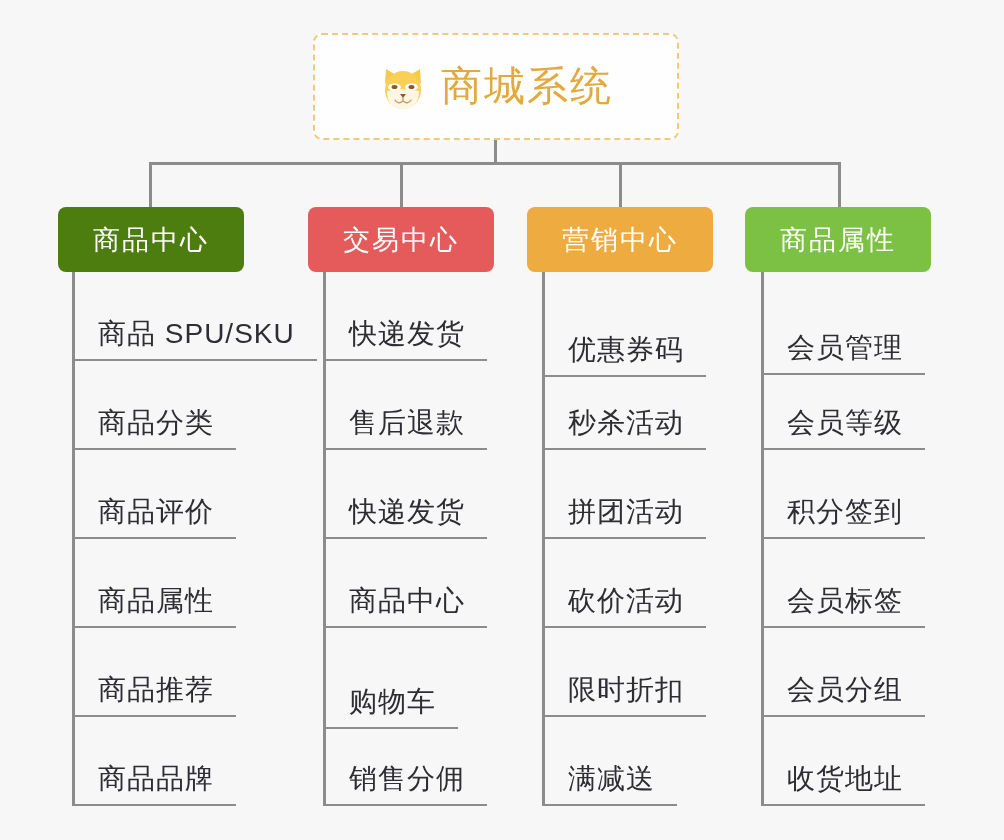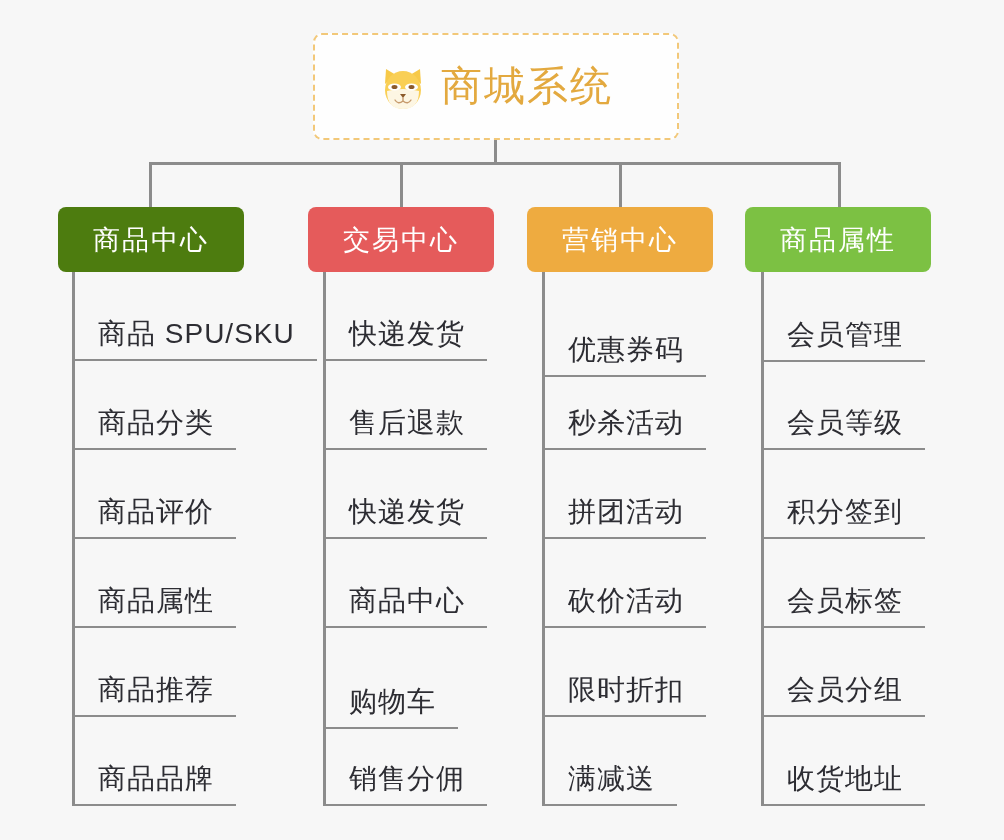--- a/index.html
+++ b/index.html
@@ -264,21 +264,21 @@
     </div>
     <div class="leaf-item" style="top:445px;">
       <span class="leaf-underline" style="border-bottom-color: rgb(140, 140, 140);">
         <span class="leaf-label">满减送</span>
       </span>
     </div>
   </div>
 
   <div class="leaf-col" style="left:761px;">
     <div class="leaf-spine" style="height: 534px; background: rgb(140, 140, 140);"></div>
-    <div class="leaf-item" style="top:1px;">
+    <div class="leaf-item" style="top:14px;">
       <span class="leaf-underline" style="border-bottom-color: rgb(140, 140, 140);">
         <span class="leaf-label">会员管理</span>
       </span>
     </div>
     <div class="leaf-item" style="top:89px;">
       <span class="leaf-underline" style="border-bottom-color: rgb(140, 140, 140);">
         <span class="leaf-label">会员等级</span>
       </span>
     </div>
     <div class="leaf-item" style="top:178px;">

